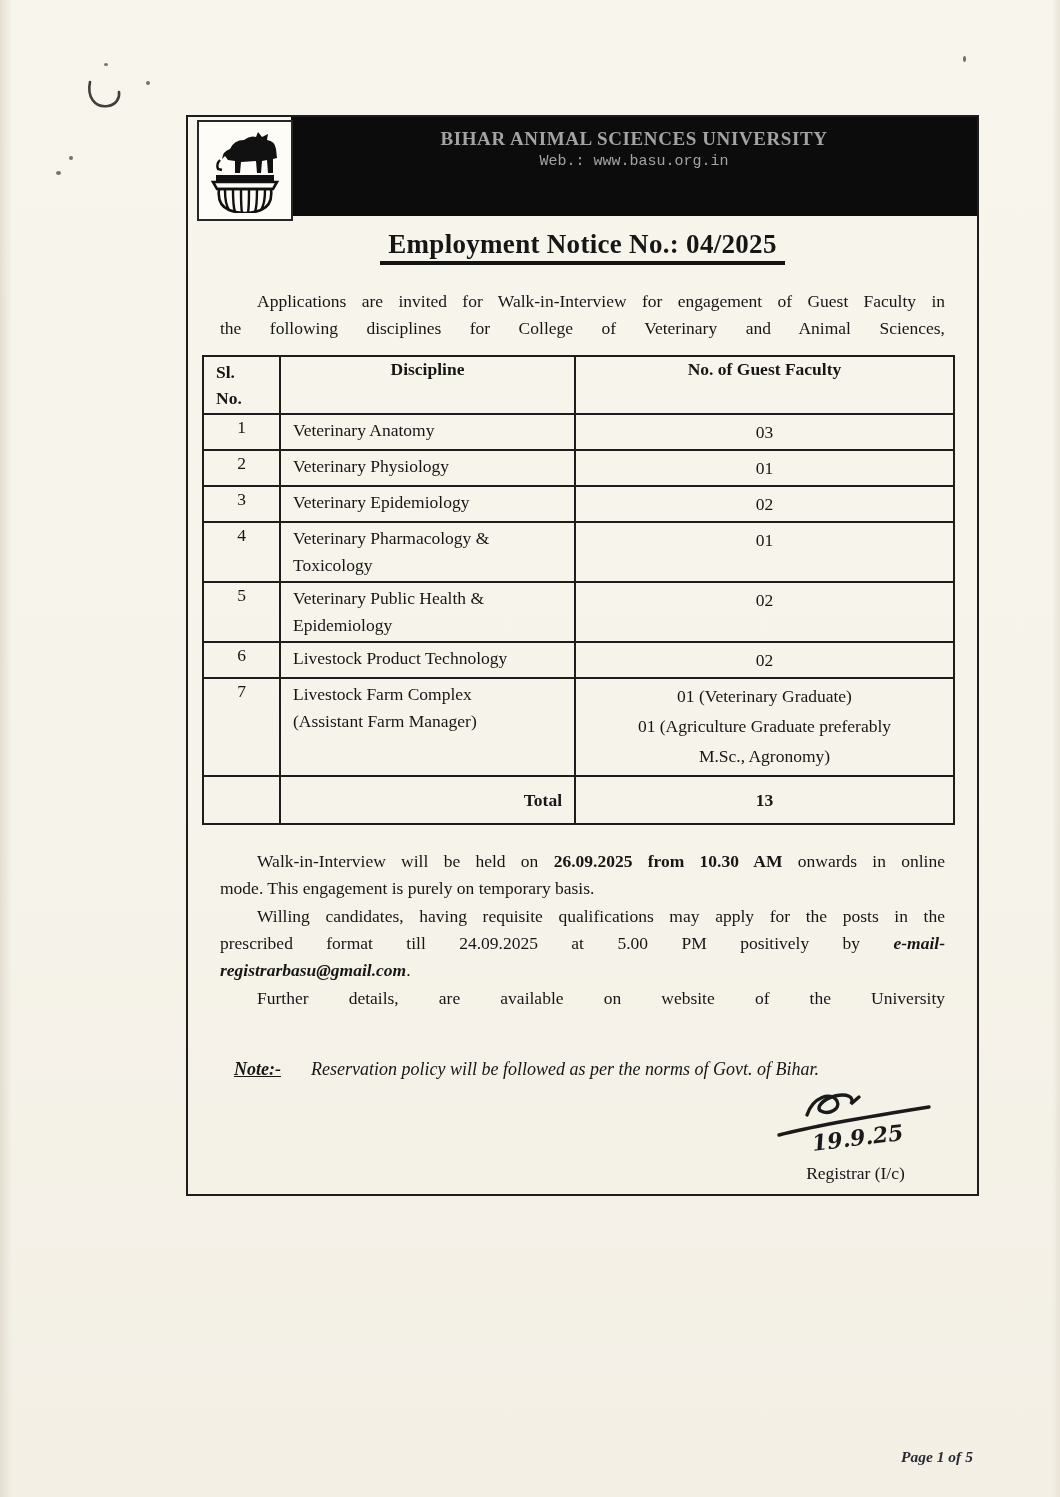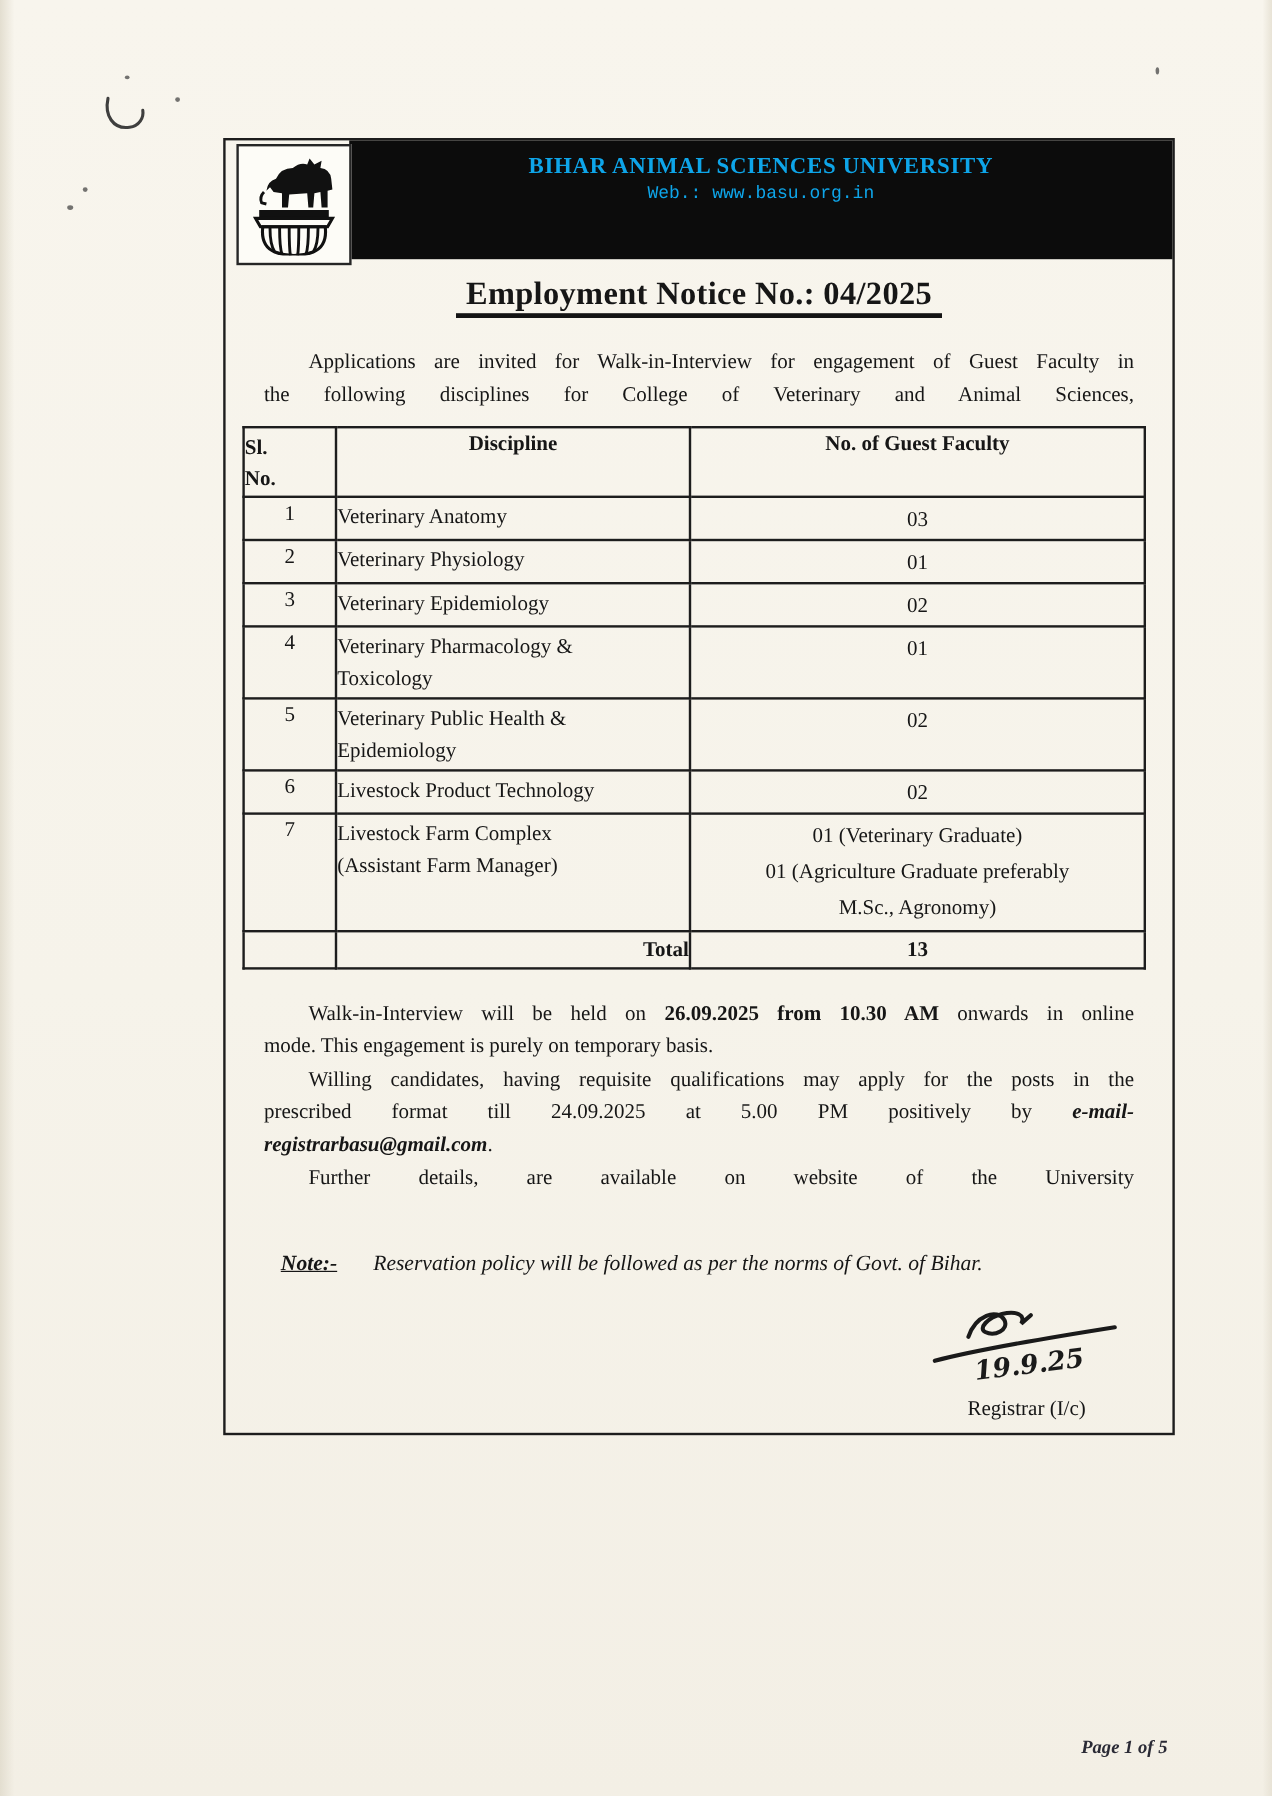--- a/index.html
+++ b/index.html
@@ -31,21 +31,21 @@
   }
   
   .header-row{position:relative;height:99px;}
   .logo-box{
     position:absolute;left:9px;top:3px;width:92px;height:97px;
     border:2px solid #262626;background:#fdfcf7;z-index:2;
     display:flex;align-items:center;justify-content:center;
   }
   .header-bar{
     position:absolute;left:103px;top:0;right:0;height:99px;
-    background:#0c0c0c;color:#0ea5e9;text-align:center;
+    background:#0c0c0c;color:#a3a3a3;text-align:center;
     padding-top:11px;box-sizing:border-box;
   }
   .uni-name{font-size:19px;font-weight:bold;letter-spacing:.6px;}
   .uni-addr{font-size:16.5px;margin-top:3px;}
   .uni-web{font-size:15px;margin-top:3px;font-family:Liberation Mono, monospace;}
   
   .title-wrap{text-align:center;margin-top:13px;}
   .notice-title{
     display:inline-block;font-size:27px;font-weight:bold;letter-spacing:.3px;
     border-bottom:4px solid #141414;padding:0 8px 1px 8px;
@@ -54,35 +54,35 @@
   .textcol{margin:0 32px;}
   .jline{display:block;text-align:justify;text-align-last:justify;}
   .lline{display:block;text-align:left;}
   .indent{text-indent:37px;}
   .intro{margin-top:23px;font-size:17.5px;line-height:26px;}
   
   .vtable{
     border-collapse:collapse;margin:13px 0 0 14px;
     font-size:17.5px;table-layout:fixed;width:751px;
   }
-  .vtable th,.vtable td{border:2px solid #1d1d1d;padding:2px 0;box-sizing:border-box;}
+  .vtable th,.vtable td{border:2px solid #1d1d1d;padding:2px 12px;box-sizing:border-box;}
   .vtable th{font-weight:bold;}
   .col-sl{width:77px;}
   .col-disc{width:295px;}
   .col-cnt{width:379px;}
   .th-sl{text-align:left;padding-left:11px;height:56px;vertical-align:top;line-height:26px;}
   .th-disc,.th-cnt{text-align:center;vertical-align:top;padding-top:3px;}
   .td-sl{text-align:center;vertical-align:top;padding-top:2px;}
   .td-disc{text-align:left;padding-left:9px;vertical-align:top;line-height:27px;}
   .td-cnt{text-align:center;vertical-align:top;padding-top:4px;line-height:30px;}
   .pre{white-space:pre-line;}
   .row-single td{height:33px;}
   .row-double td{height:50px;}
   .row-triple td{height:98px;}
-  .total-label{text-align:right;font-weight:bold;padding-right:10px;height:31px;vertical-align:middle;}
+  .total-label{text-align:right;font-weight:bold;padding-right:10px;height:48px;vertical-align:middle;}
   .total-val{text-align:center;font-weight:bold;vertical-align:middle;}
   
   .para{font-size:17.5px;line-height:27px;}
   .p1{margin-top:23px;}
   .p2{margin-top:1px;}
   .p3{margin-top:1px;}
   .b{font-weight:bold;}
   .bi{font-weight:bold;font-style:italic;}
   
   .note-row{margin:47px 19px 0 46px;font-size:18px;}

